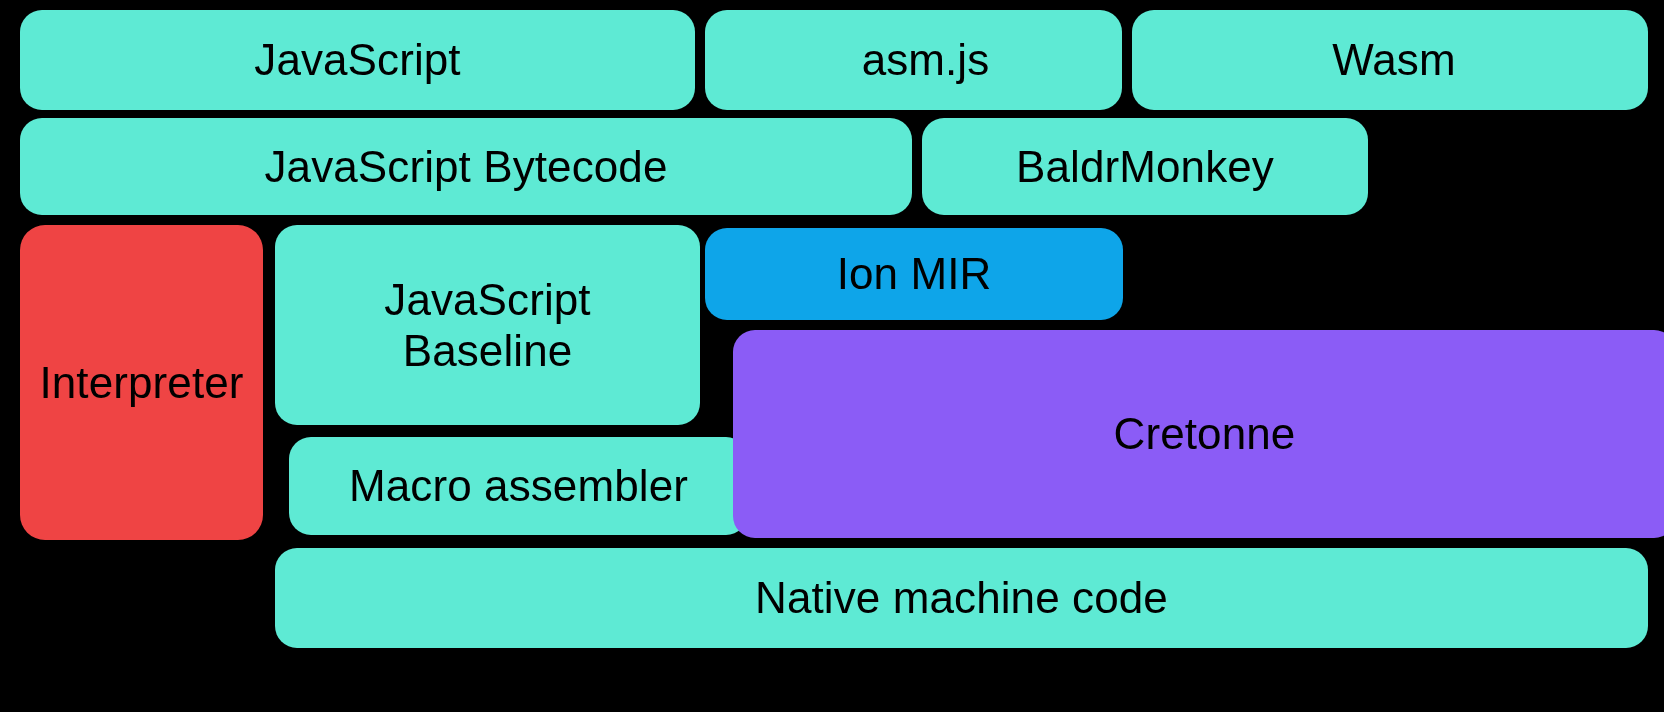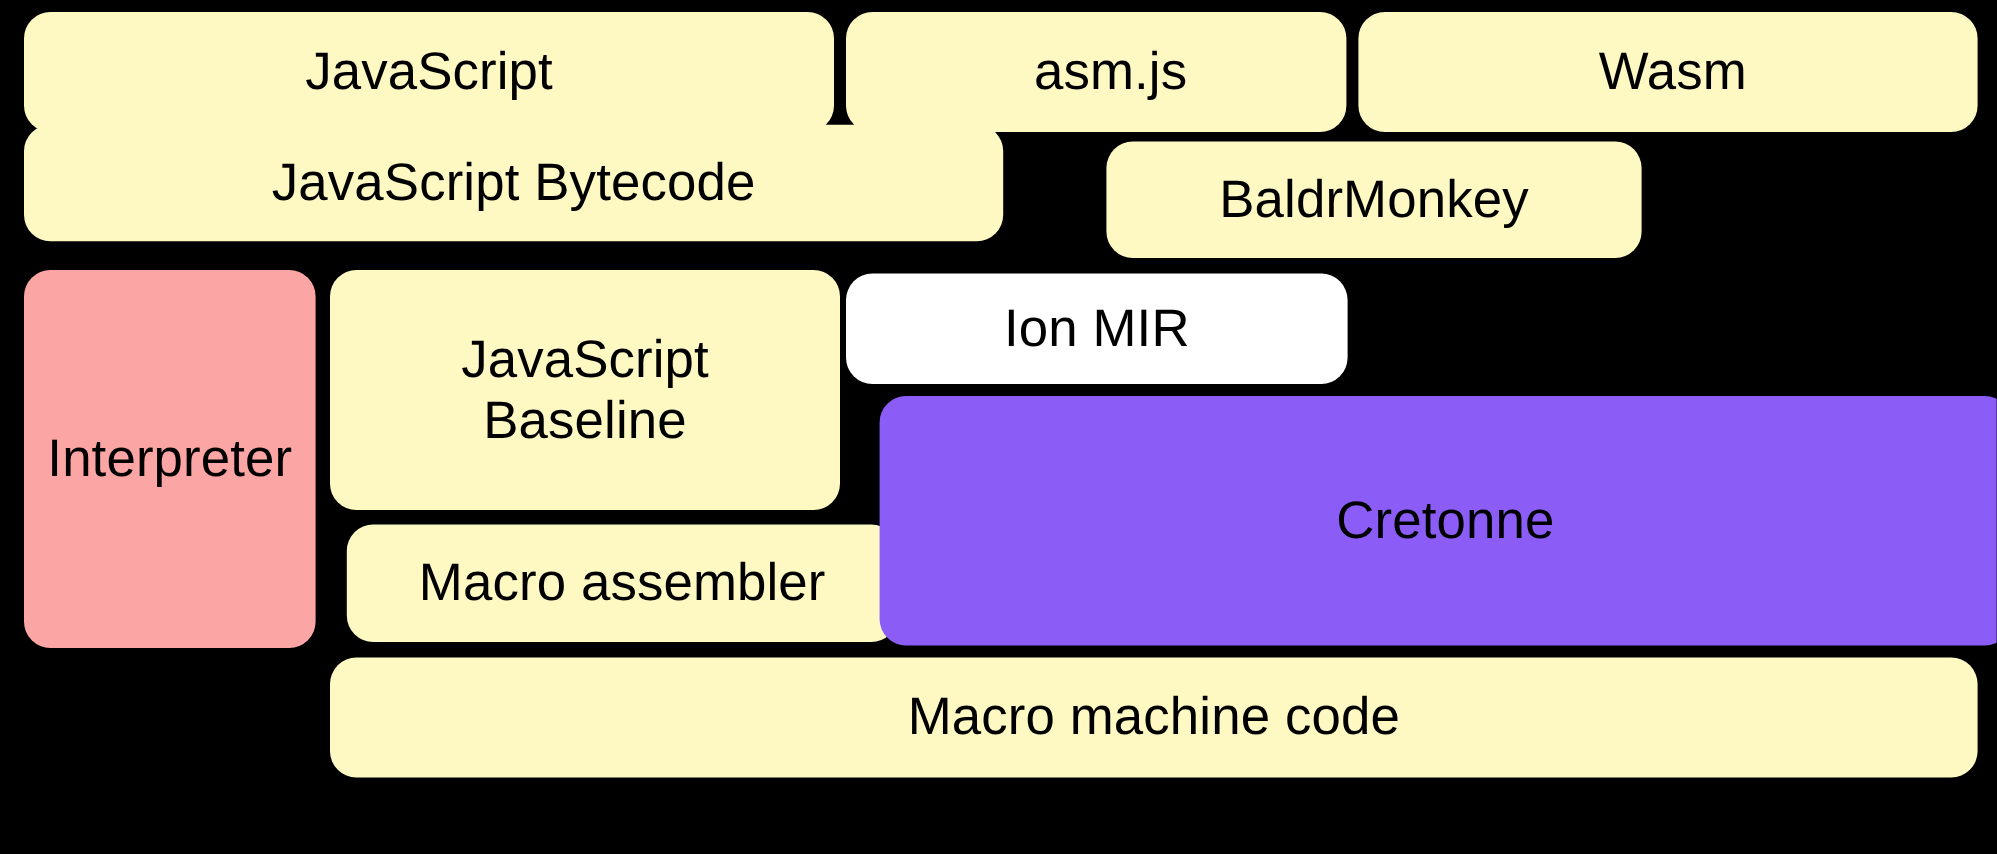--- a/index.html
+++ b/index.html
@@ -24,42 +24,42 @@
     justify-content: center;
     text-align: center;
     color: #000000;
     font-size: 44px;
     line-height: 1.16;
     font-weight: 400;
     letter-spacing: 0.1px;
     white-space: pre-line;
     padding: 2px 10px;
   }
-  .fill-white { background: #fef9c3; justify-content: center; }
-  .fill-gray  { background: #fca5a5; }
-  .fill-green { background: #ffffff; }
+  .fill-white { background: #5eead4; justify-content: center; }
+  .fill-gray  { background: #ef4444; border-radius: 25px; }
+  .fill-green { background: #0ea5e9; }
   .fill-pink  { background: #8b5cf6; margin-left: 28px; }
 </style>
 </head>
 <body>
 
 <div id="canvas" style="background: rgb(0, 0, 0);">
     <div>
       <div class="node fill-white" style="left: 20px; top: 10px; width: 675px; height: 100px;"><span>JavaScript</span></div>
       <div class="node fill-white" style="left: 705px; top: 10px; width: 417px; height: 100px; padding-left: 34px;"><span>asm.js</span></div>
       <div class="node fill-white" style="left: 1132px; top: 10px; width: 516px; height: 100px; padding-left: 18px;"><span>Wasm</span></div>
     </div>
     <div>
-      <div class="node fill-white" style="left: 20px; top: 104px; width: 816px; height: 97px;"><span>JavaScript Bytecode</span></div>
+      <div class="node fill-white" style="left: 20px; top: 118px; width: 892px; height: 97px;"><span>JavaScript Bytecode</span></div>
       <div class="node fill-white" style="left: 922px; top: 118px; width: 446px; height: 97px;"><span>BaldrMonkey</span></div>
     </div>
     <div>
       <div class="node fill-gray" style="left: 20px; top: 225px; width: 243px; height: 315px;"><span>Interpreter</span></div>
       <div class="node fill-white" style="left: 275px; top: 225px; width: 425px; height: 200px;"><span>JavaScript
 Baseline</span></div>
       <div class="node fill-white" style="left: 289px; top: 437px; width: 459px; height: 98px;"><span>Macro assembler</span></div>
       <div class="node fill-green" style="left: 705px; top: 228px; width: 418px; height: 92px;"><span>Ion MIR</span></div>
       <div class="node fill-pink" style="left: 705px; top: 330px; width: 943px; height: 208px;"><span>Cretonne</span></div>
     </div>
     <div>
-      <div class="node fill-white" style="left: 275px; top: 548px; width: 1373px; height: 100px;"><span>Macro machine code</span></div>
+      <div class="node fill-white" style="left: 275px; top: 548px; width: 1373px; height: 100px;"><span>Native machine code</span></div>
     </div>
   </div>
 
 </body></html>

